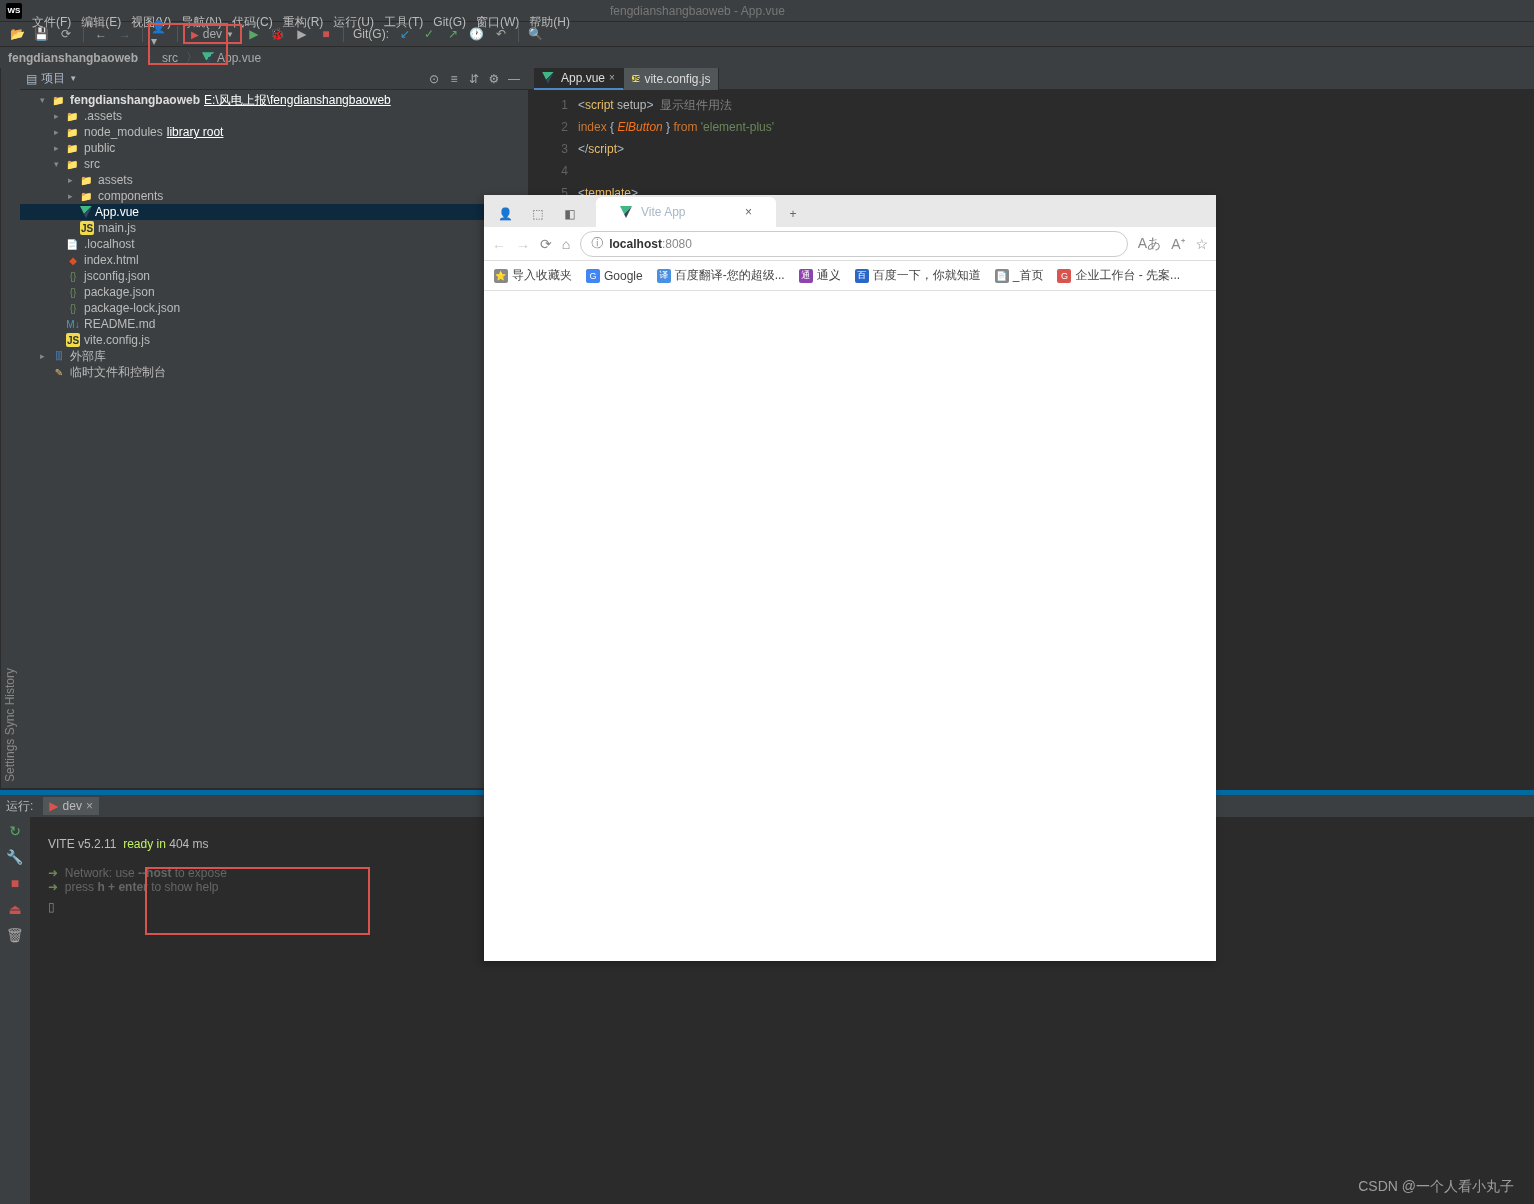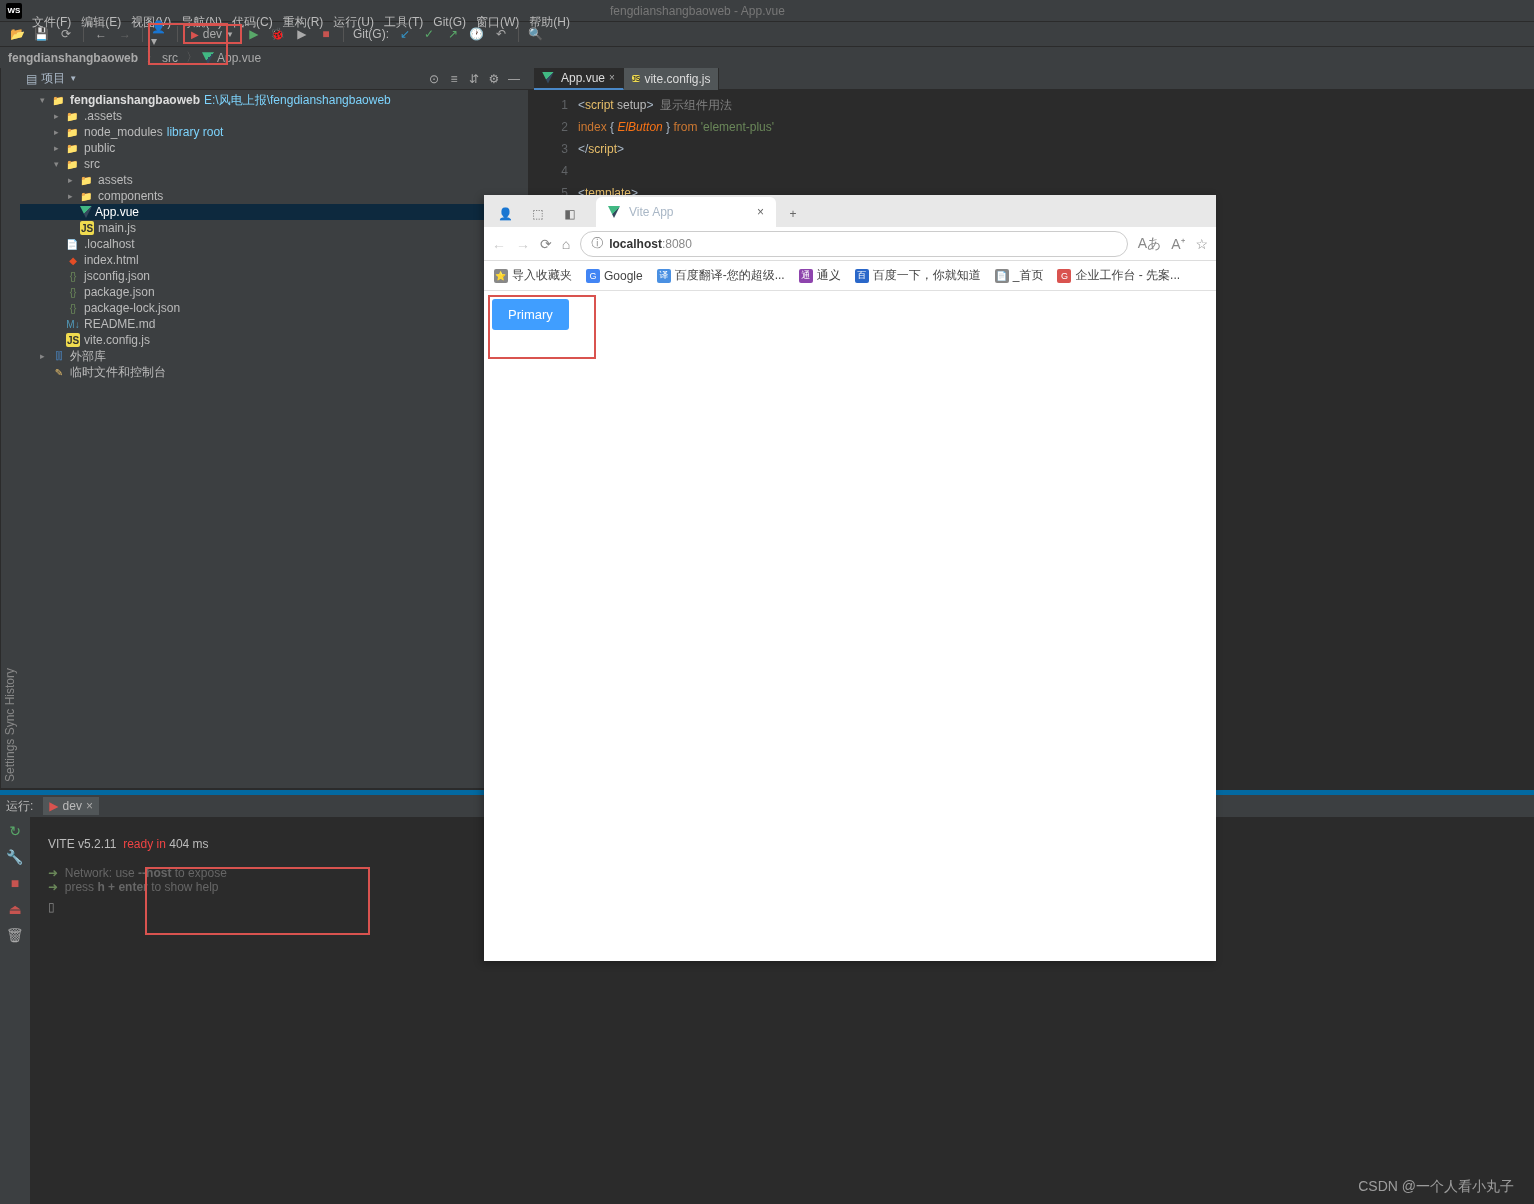--- a/index.html
+++ b/index.html
@@ -37,21 +37,21 @@
 .project-header .spacer { flex: 1; }
 .project-header .ph-icon { width: 16px; height: 16px; margin-left: 4px; cursor: pointer; color: #aaa; display:flex;align-items:center;justify-content:center; }
 .tree { flex: 1; background: #3c3f41; overflow: auto; padding-top: 2px; }
 .tree-row { height: 16px; display: flex; align-items: center; padding-left: 6px; cursor: pointer; color: #bbb; }
 .tree-row.sel { background: #0d293e; color: #fff; }
 .tree-row .arrow { width: 12px; display: inline-block; color: #888; font-size: 9px; }
 .tree-row .ficon { width: 14px; height: 14px; margin-right: 4px; display:inline-flex; align-items:center; justify-content:center; font-size:10px; }
 .folder { color: #87939a; }
 .folder-orange { color: #cc7832; }
 .file-js { background: #f0db4f; color: #323330; font-size: 7px; font-weight: bold; border-radius: 2px; }
-.gray-text { color: #7dd3fc; margin-left: 4px; }
+.gray-text { color: #ffffff; margin-left: 4px; text-decoration: underline; }
 
 
 .editor { flex: 1; background: #2b2b2b; position: relative; }
 .editor-tabs { height: 22px; background: #3c3f41; border-bottom: 1px solid #2b2b2b; display: flex; align-items: center; padding-left: 6px; }
 .editor-tab { height: 22px; padding: 0 8px; display: flex; align-items: center; gap: 4px; background: #515658; color: #ddd; border-right: 1px solid #2b2b2b; cursor: pointer; }
 .editor-tab.active { background: #2b2b2b; border-bottom: 2px solid #4a88c7; }
 .editor-tab .close { color: #aaa; font-size: 10px; }
 .editor-body { display: flex; }
 .gutter { width: 50px; text-align: right; padding: 4px 10px 0 0; color: #606366; font-family: Consolas, monospace; font-size: 13px; line-height: 22px; }
 .code { padding: 4px 0 0 0; font-family: Consolas, monospace; font-size: 13px; line-height: 22px; }
@@ -66,30 +66,30 @@
 
 .run-panel { position: absolute; top: 790px; left: 0; right: 0; bottom: 0; background: #2b2b2b; border-top: 5px solid #0369a1; }
 .run-header { height: 22px; background: #3c3f41; display: flex; align-items: center; padding: 0 6px; color: #bbb; }
 .run-header .run-label { margin-right: 10px; }
 .run-header .run-tab { background: #515658; padding: 2px 6px; display: flex; align-items: center; gap: 4px; }
 .run-body { display: flex; height: calc(100% - 22px); }
 .run-sidebar { width: 30px; background: #3c3f41; display: flex; flex-direction: column; align-items: center; padding-top: 6px; gap: 10px; }
 .run-sidebar div { cursor: pointer; color: #aaa; font-size: 14px; }
 .run-console { flex: 1; padding: 20px 18px; font-family: Consolas, monospace; font-size: 13px; color: #bbb; position: relative; }
 .run-console .vite-line { color: #bbb; }
-.run-console .vite-line .dim { color: #ef4444; }
+.run-console .vite-line .dim { color: #bef264; }
 .run-console .link { color: #287bde; text-decoration: underline; cursor: pointer; }
 .run-console .arrow-g { color: #6a8759; }
 .red-box { position: absolute; border: 2px solid #d9534f; pointer-events: none; }
 
 
 .browser { position: absolute; top: 195px; left: 484px; width: 732px; height: 766px; background: #fff; box-shadow: -2px 2px 8px rgba(0,0,0,0.3); display: flex; flex-direction: column; }
 .br-tabs { height: 32px; background: #e8e8e8; display: flex; align-items: flex-end; padding: 0 6px; }
 .br-tabs .br-ico { width: 26px; height: 26px; margin: 0 3px; display: flex; align-items: center; justify-content: center; color: #666; cursor: pointer; }
-.br-tab { background: #fff; border-radius: 6px 6px 0 0; height: 30px; padding: 0 12px; display: flex; align-items: center; gap: 6px; width: 180px; margin-left: 10px; }
+.br-tab { background: #fff; border-radius: 6px 6px 0 0; height: 30px; padding: 0 24px; display: flex; align-items: center; gap: 6px; width: 180px; margin-left: 10px; }
 .br-tab .close { margin-left: auto; color: #666; cursor: pointer; }
 .br-newtab { width: 26px; height: 26px; display: flex; align-items: center; justify-content: center; color: #666; cursor: pointer; margin-left: 4px; }
 .br-addr { height: 34px; background: #fff; border-bottom: 1px solid #ddd; display: flex; align-items: center; padding: 0 8px; gap: 10px; }
 .br-addr .nav-ico { color: #888; cursor: pointer; font-size: 14px; }
 .br-addr .urlbar { flex: 1; height: 26px; border: 1px solid #ccc; border-radius: 13px; display: flex; align-items: center; padding: 0 10px; gap: 6px; color: #333; }
 .br-addr .urlbar .dim { color: #888; }
 .br-bm { height: 30px; background: #fff; border-bottom: 1px solid #e0e0e0; display: flex; align-items: center; padding: 0 10px; gap: 14px; color: #444; font-size: 12px; }
 .br-bm .bm-item { display: flex; align-items: center; gap: 4px; cursor: pointer; }
 .br-bm .bm-ico { width: 14px; height: 14px; border-radius: 2px; display:flex;align-items:center;justify-content:center;font-size:9px;color:#fff; }
 .br-content { flex: 1; background: #fff; position: relative; padding: 8px; }
@@ -378,19 +378,15 @@
       </div>
       <div class="bm-item">
         <span class="bm-ico" style="background:#888">📄</span>
         <span>_首页</span>
       </div>
       <div class="bm-item">
         <span class="bm-ico" style="background:#d9534f">G</span>
         <span>企业工作台 - 先案...</span>
       </div>
     </div>
-  <div class="br-content">
-    <div class="red-box" style="top:4px;left:4px;width:108px;height:64px"></div>
-    <button class="el-btn">Primary</button>
-  </div>
 </div>
 
 <div class="watermark">CSDN @一个人看小丸子</div>
 
 </body></html>

